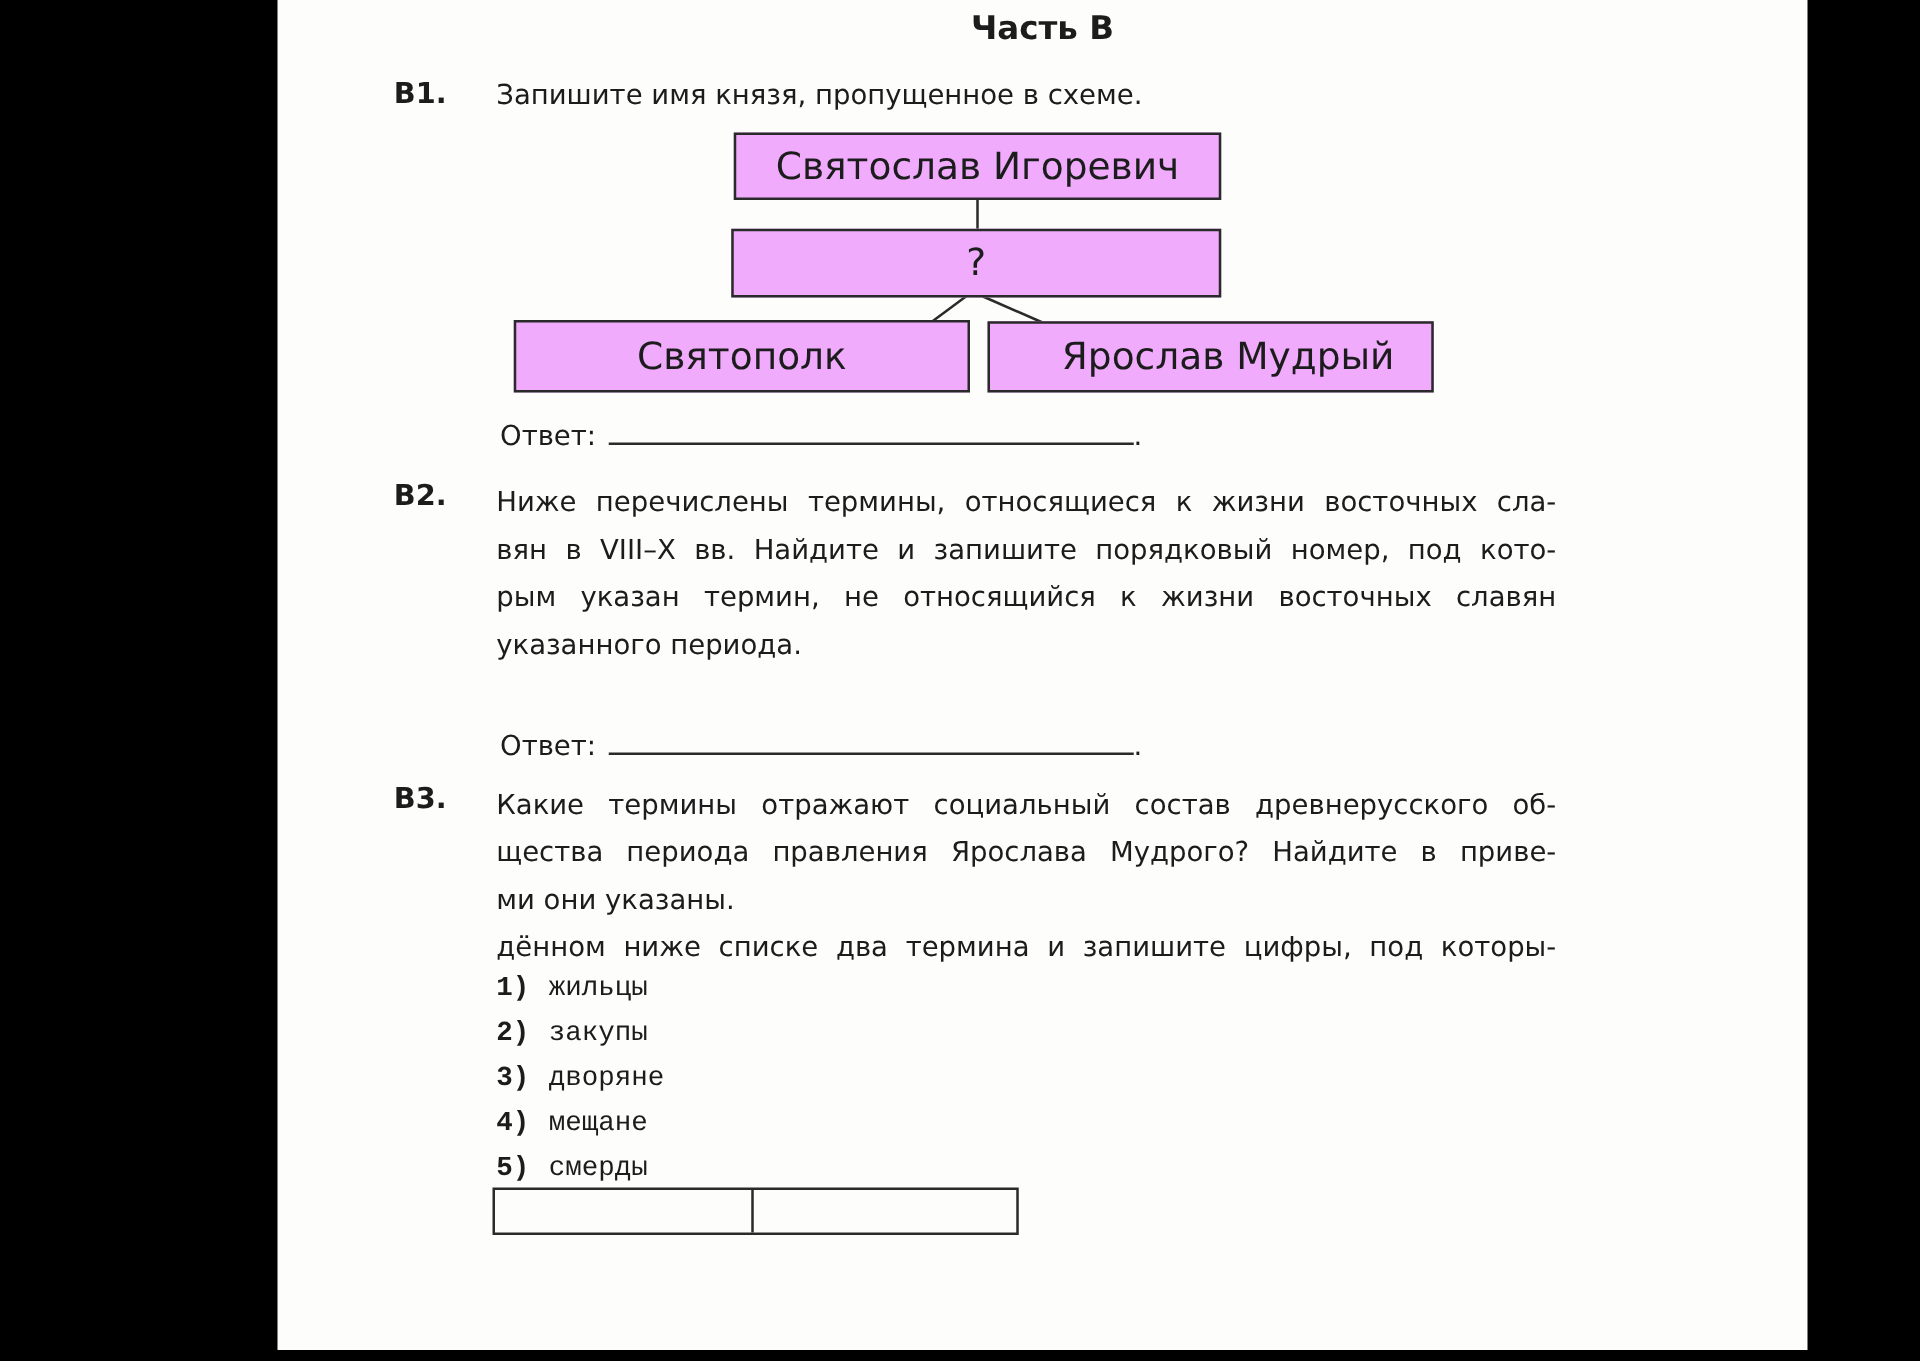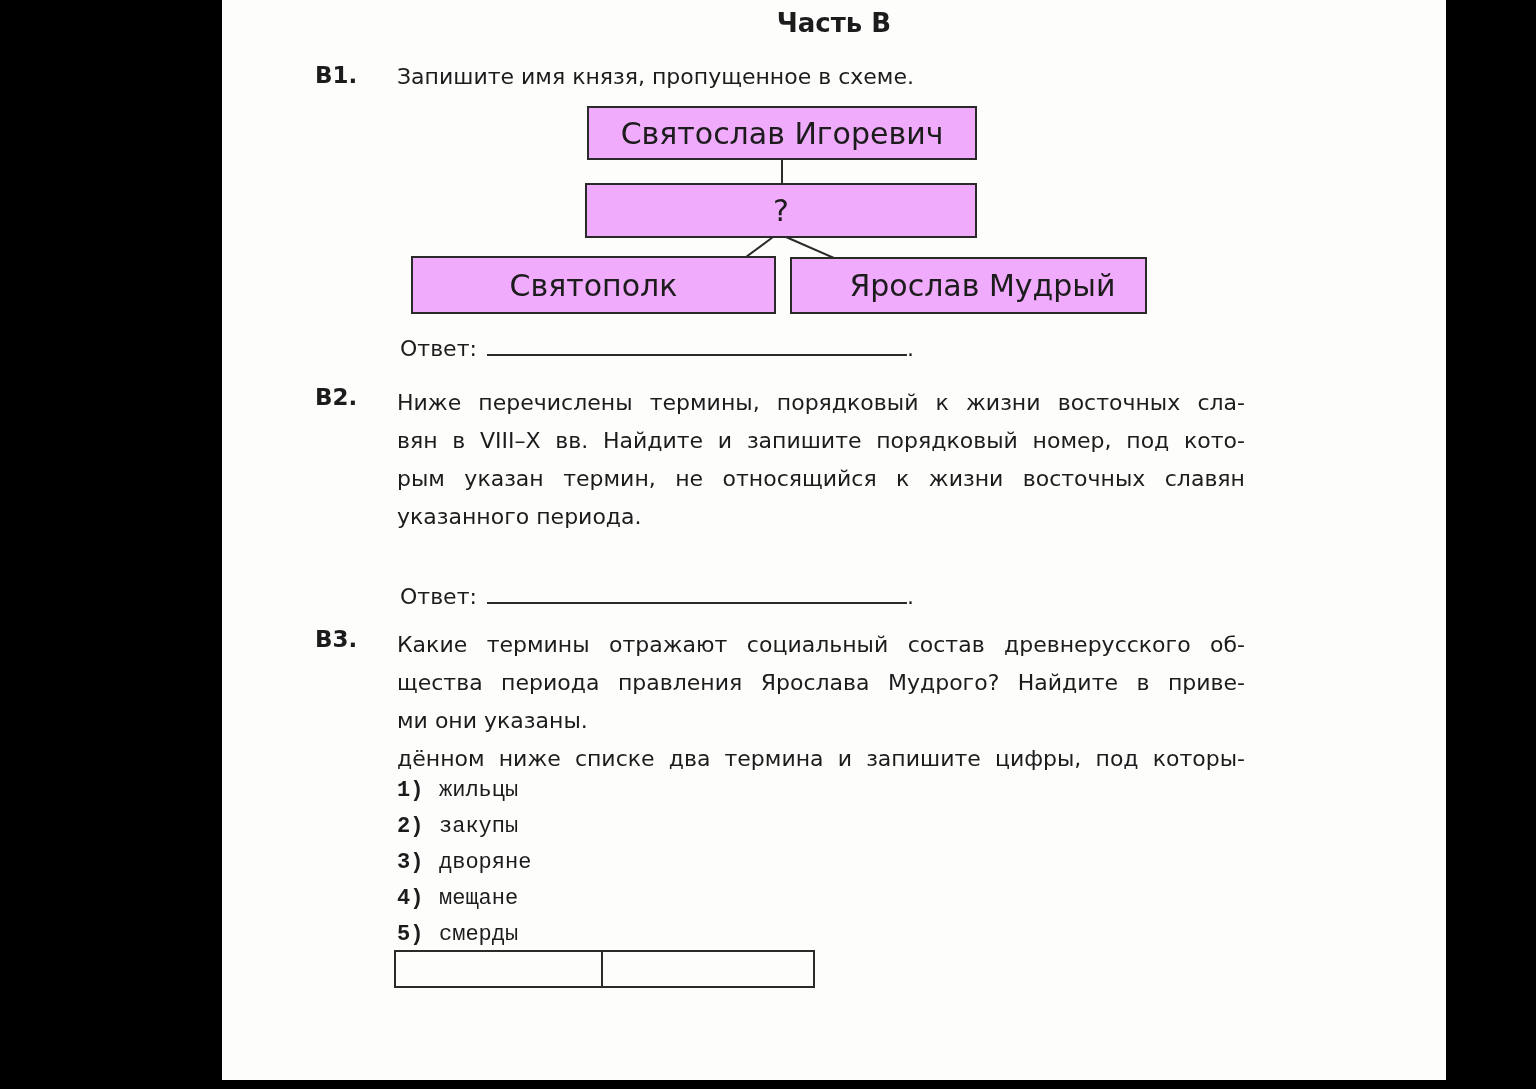--- a/index.html
+++ b/index.html
@@ -125,21 +125,21 @@
   <div class="dbox" style="left:363px; top:183px; width:392px; height:55px;">?</div>
   <div class="dbox" style="left:178px; top:256px; width:365px; height:58px;margin-left:11px;">Святополк</div>
   <div class="dbox" style="left:568px; top:257px; width:357px; height:57px;padding-left:28px;">Ярослав Мудрый</div>
 
   <div class="answer-line" style="top:334px;">
     <span>Ответ:</span><span class="answer-blank"></span><span>.</span>
   </div>
 
   <div class="q-label" style="top:384px;">В2.</div>
   <div class="q-text" style="top:384px;">
-    <div class="para-line">Ниже перечислены термины, порядковый к жизни восточных сла-</div>
+    <div class="para-line">Ниже перечислены термины, относящиеся к жизни восточных сла-</div>
     <div class="para-line">вян в VIII–X вв. Найдите и запишите порядковый номер, под кото-</div>
     <div class="para-line">рым указан термин, не относящийся к жизни восточных славян</div>
     <div class="para-line last">указанного периода.</div>
   </div>
   <div class="answer-line" style="top:582px;">
     <span>Ответ:</span><span class="answer-blank"></span><span>.</span>
   </div>
 
   <div class="q-label" style="top:626px;">В3.</div>
   <div class="q-text" style="top:626px;">

